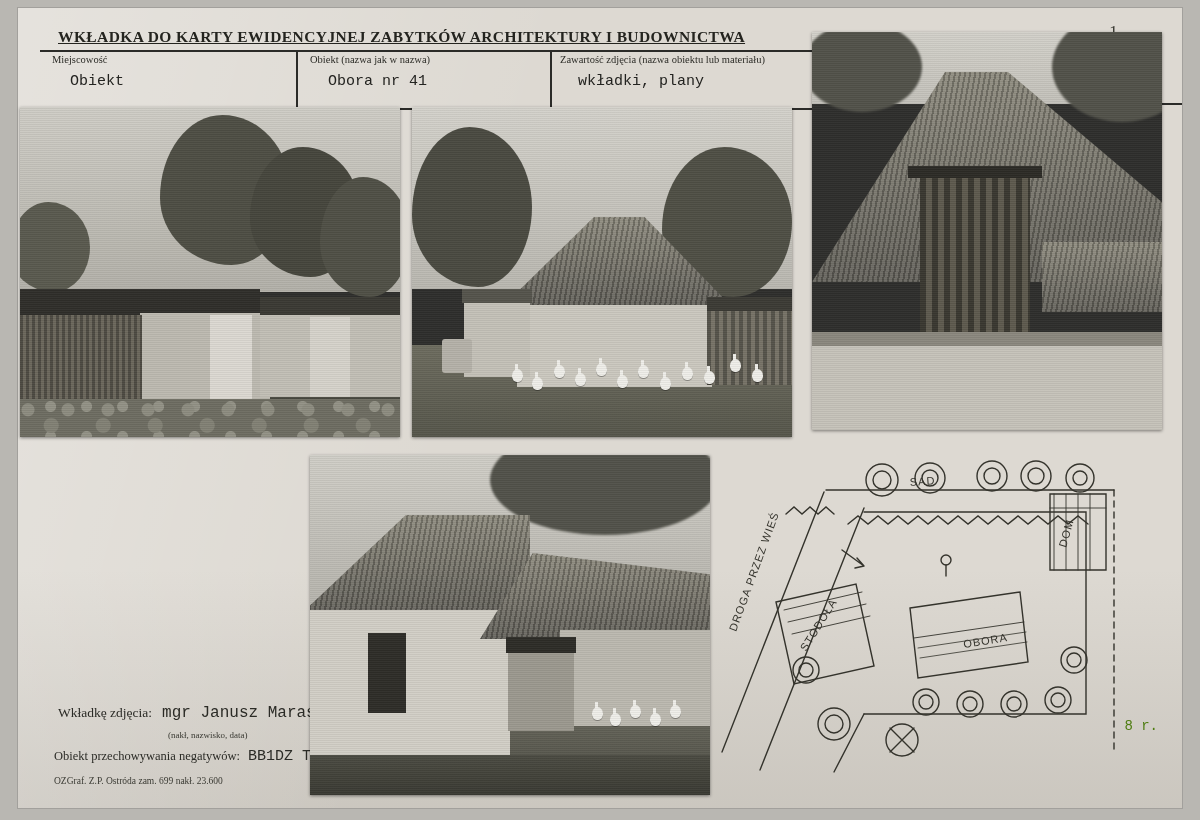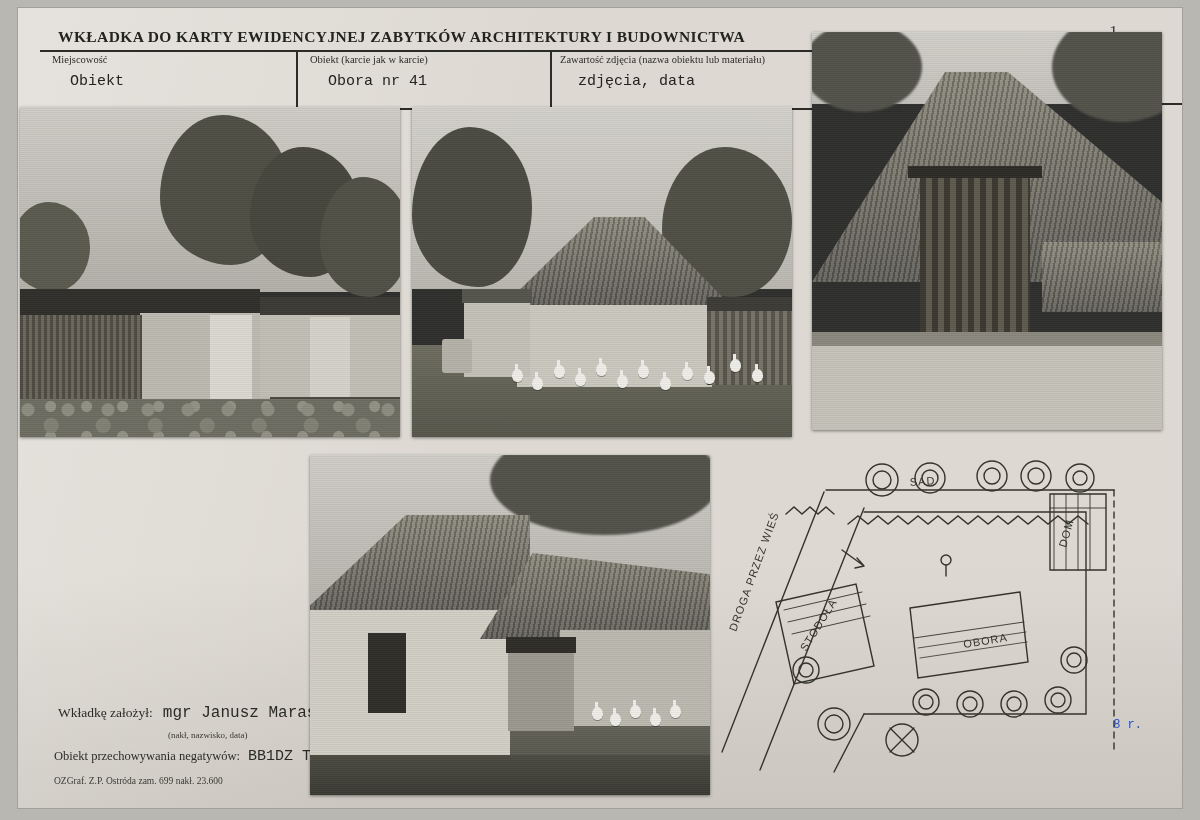--- a/index.html
+++ b/index.html
@@ -44,20 +44,21 @@
 
   #header-title {
     position: absolute;
     left: 40px; top: 20px;
     font-size: 15.5px;
     letter-spacing: 0.4px;
     font-variant: small-caps;
     font-weight: 700;
     color: #24241f;
     white-space: nowrap;
+    text-decoration: underline;
   }
   #header-annex {
     position: absolute;
     right: 108px; top: 22px;
     font-size: 14px;
     font-variant: small-caps;
     font-weight: 700;
     letter-spacing: 0.5px;
     color: #24241f;
   }
@@ -225,24 +226,24 @@
   }
   #foot-2 { left: 36px; top: 740px; font-size: 12.5px; }
   #foot-2 .v {
     font-family: "Liberation Mono", monospace;
     font-size: 15px;
     margin-left: 8px;
   }
   #foot-3 { left: 36px; top: 768px; font-size: 9.5px; color: #3a3a33; text-align: center; }
   #foot-year {
     position: absolute;
-    right: 40px; top: 710px;
-    font-size: 12px;
+    right: 24px; top: 710px;
+    font-size: 14px;
     font-family: "Liberation Mono", monospace;
-    color: #1d4ed8;
+    color: #4d7c0f;
   }
   #rule-right {
     position: absolute;
     right: 0; top: 95px;
     width: 22px; height: 2px;
     background: #2b2b28;
   }
 </style>
 </head>
 <body>
@@ -259,32 +260,32 @@
     <div id="header-annex">ZAŁĄCZNIK NR</div>
     <div id="header-annex-num">1.</div>
 
     <div class="field" id="field-1">
       <div class="lbl">Miejscowość</div>
       <div class="val">Obiekt</div>
     </div>
     <div class="vsep" id="vsep-1"></div>
 
     <div class="field" id="field-2">
-      <div class="lbl">Obiekt (karcie jak w karcie)</div>
+      <div class="lbl">Obiekt (nazwa jak w nazwa)</div>
       <div class="val">Obora nr 41</div>
     </div>
     <div class="vsep" id="vsep-2"></div>
 
     <div class="field" id="field-3">
       <div class="lbl">Zawartość zdjęcia (nazwa obiektu lub materiału)</div>
-      <div class="val">zdjęcia, data</div>
+      <div class="val">wkładki, plany</div>
     </div>
 
     <div class="foot" id="foot-1">
-      <span>Wkładkę założył:</span><span class="v">mgr Janusz Maraśk</span>
+      <span>Wkładkę zdjęcia:</span><span class="v">mgr Janusz Maraśk</span>
     </div>
     <div id="foot-1-sub">(nakł, nazwisko, data)</div>
 
     <div class="foot" id="foot-2">
       <span>Obiekt przechowywania negatywów:</span><span class="v">BB1DZ T</span>
     </div>
 
     <div class="foot" id="foot-3">OZGraf. Z.P. Ostróda zam. 699 nakł. 23.600</div>
     <div id="foot-year">8 r.</div>
   </div>

